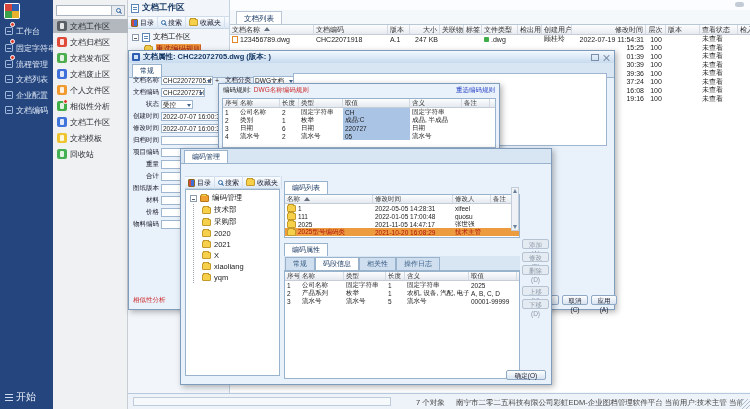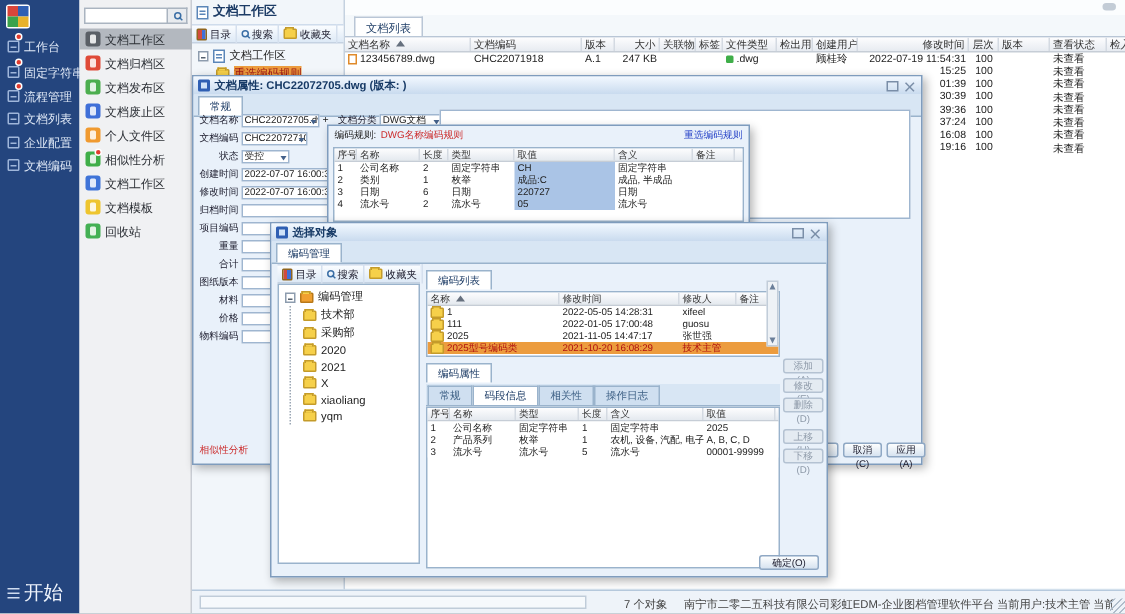--- a/index.html
+++ b/index.html
@@ -12,21 +12,21 @@
   .logo{position:absolute;left:4px;top:3px;width:16px;height:16px;background:#fff;border-radius:2px;overflow:hidden;}
   .logo i{position:absolute;width:7px;height:7px;}
   .logo .q1{left:1px;top:1px;background:#d8453a;}
   .logo .q2{right:1px;top:1px;background:#2f5fb3;}
   .logo .q3{left:1px;bottom:1px;background:#3aa24b;}
   .logo .q4{right:1px;bottom:1px;background:#e8b22c;}
   .nitem{position:absolute;left:0;width:53px;height:14px;display:flex;align-items:center;gap:3px;padding-left:5px;font-size:8px;white-space:nowrap;}
   .nico{display:inline-block;width:8px;height:8px;border:1px solid #9fb6da;border-radius:1px;position:relative;flex:0 0 auto;}
   .nico::after{content:"";position:absolute;left:1px;right:1px;top:3px;height:1px;background:#9fb6da;}
   .bdg{position:absolute;width:5px;height:5px;border-radius:50%;background:#e23b2e;border:1px solid #fff;}
-  .start{position:absolute;left:5px;bottom:5px;display:flex;align-items:center;gap:3px;font-size:13px;color:#eef3fb;text-align:center;}
+  .start{position:absolute;left:5px;bottom:5px;display:flex;align-items:center;gap:3px;font-size:10px;color:#eef3fb;text-align:center;}
   .ic-menu{display:inline-block;width:8px;height:7px;border-top:1px solid #cfdcf0;border-bottom:1px solid #cfdcf0;position:relative;}
   .ic-menu::after{content:"";position:absolute;left:0;right:0;top:2px;height:1px;background:#cfdcf0;}
 
   
   .nav-light{position:absolute;left:53px;top:0;width:75px;height:409px;background:#f0f1f3;border-right:1px solid #c9cdd4;}
   .search{position:absolute;left:3px;top:5px;width:69px;height:11px;display:flex;}
   .search input{flex:1;width:40px;height:11px;border:1px solid #aab4c0;font-size:7px;padding:0 2px;background:#fff;outline:none;}
   .sbtn{width:13px;height:11px;border:1px solid #aab4c0;border-left:none;background:#e8ebef;display:flex;align-items:center;justify-content:center;}
   .ic-mag{display:inline-block;width:5px;height:5px;border:1px solid #3a6ea5;border-radius:50%;position:relative;}
   .ic-mag::after{content:"";position:absolute;width:3px;height:1px;background:#3a6ea5;transform:rotate(45deg);right:-2px;bottom:-1px;}
@@ -529,27 +529,20 @@
           <span class="c g2">2</span>
           <span class="c g3">流水号</span>
           <span class="c g4">05</span>
           <span class="c g5">流水号</span>
           <span class="c g6"></span>
         </div>
       </div>
   </div>
 
   <div class="dlg" style="left:180px;top:148px;width:372px;height:237px;z-index:30">
-    <div class="tbar">
-      <span class="ic-app"></span>
-      <span>选择对象</span>
-      <span class="sp"></span>
-      <span class="wb wb-min"></span>
-      <span class="wb wb-x"></span>
-    </div>
     <div class="dtabs">
         <span class="dtab">编码管理</span>
       </div>
 
     <div style="position:absolute;left:4px;top:27px;width:95px;height:202px">
       <div class="toolbar">
         <span class="tbtn">
             <span class="ic-book"></span>
             <span>目录</span>
           </span>

